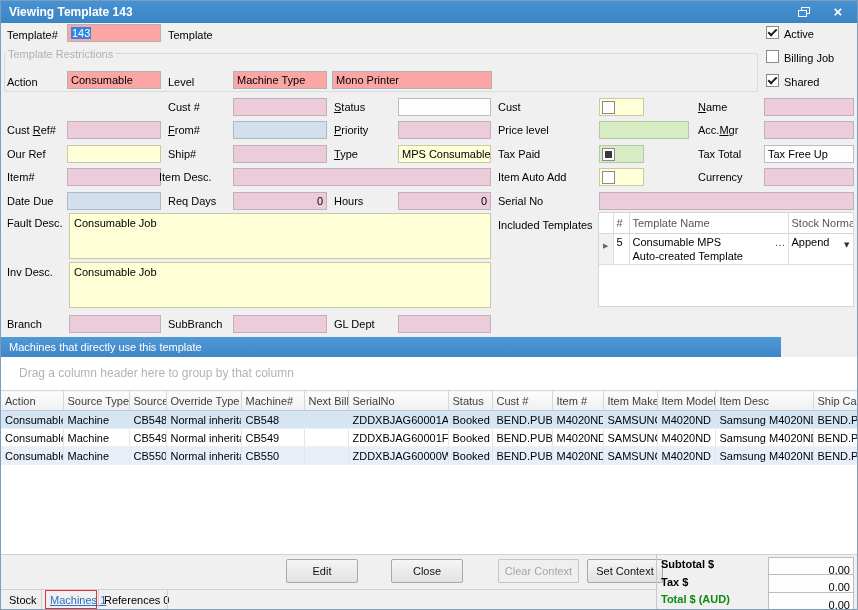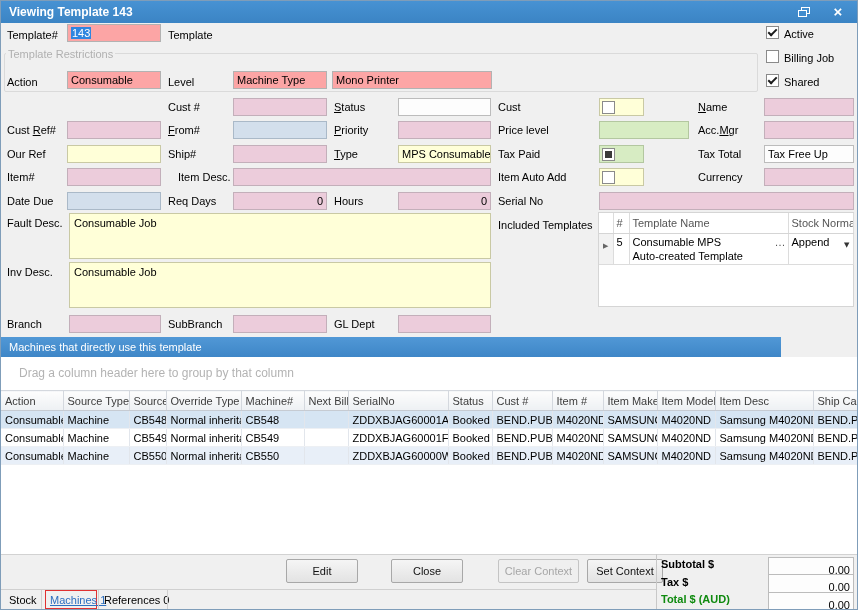--- a/index.html
+++ b/index.html
@@ -138,21 +138,21 @@
   <div class="fld green" style="left:598px;top:144px;width:45px;padding:1px">
       <span class="cb in-fld">
         <span class="ind"></span>
       </span>
     </div>
   <div class="lbl" style="left:697px;top:146px">Tax Total</div>
   <div class="fld white" style="left:763px;top:144px;width:90px">Tax Free Up</div>
 
   <div class="lbl" style="left:6px;top:169px">Item#</div>
   <div class="fld pink" style="left:66px;top:167px;width:94px"></div>
-  <div class="lbl" style="left:177px;top:169px">Item Desc.</div>
+  <div class="lbl" style="left:158px;top:169px">Item Desc.</div>
   <div class="fld pink" style="left:232px;top:167px;width:258px"></div>
   <div class="lbl" style="left:497px;top:169px">Item Auto Add</div>
   <div class="fld yellow" style="left:598px;top:167px;width:45px;padding:1px">
       <span class="cb in-fld"></span>
     </div>
   <div class="lbl" style="left:697px;top:169px">Currency</div>
   <div class="fld pink" style="left:763px;top:167px;width:90px"></div>
 
   <div class="lbl" style="left:6px;top:193px">Date Due</div>
   <div class="fld bluef" style="left:66px;top:191px;width:94px"></div>

